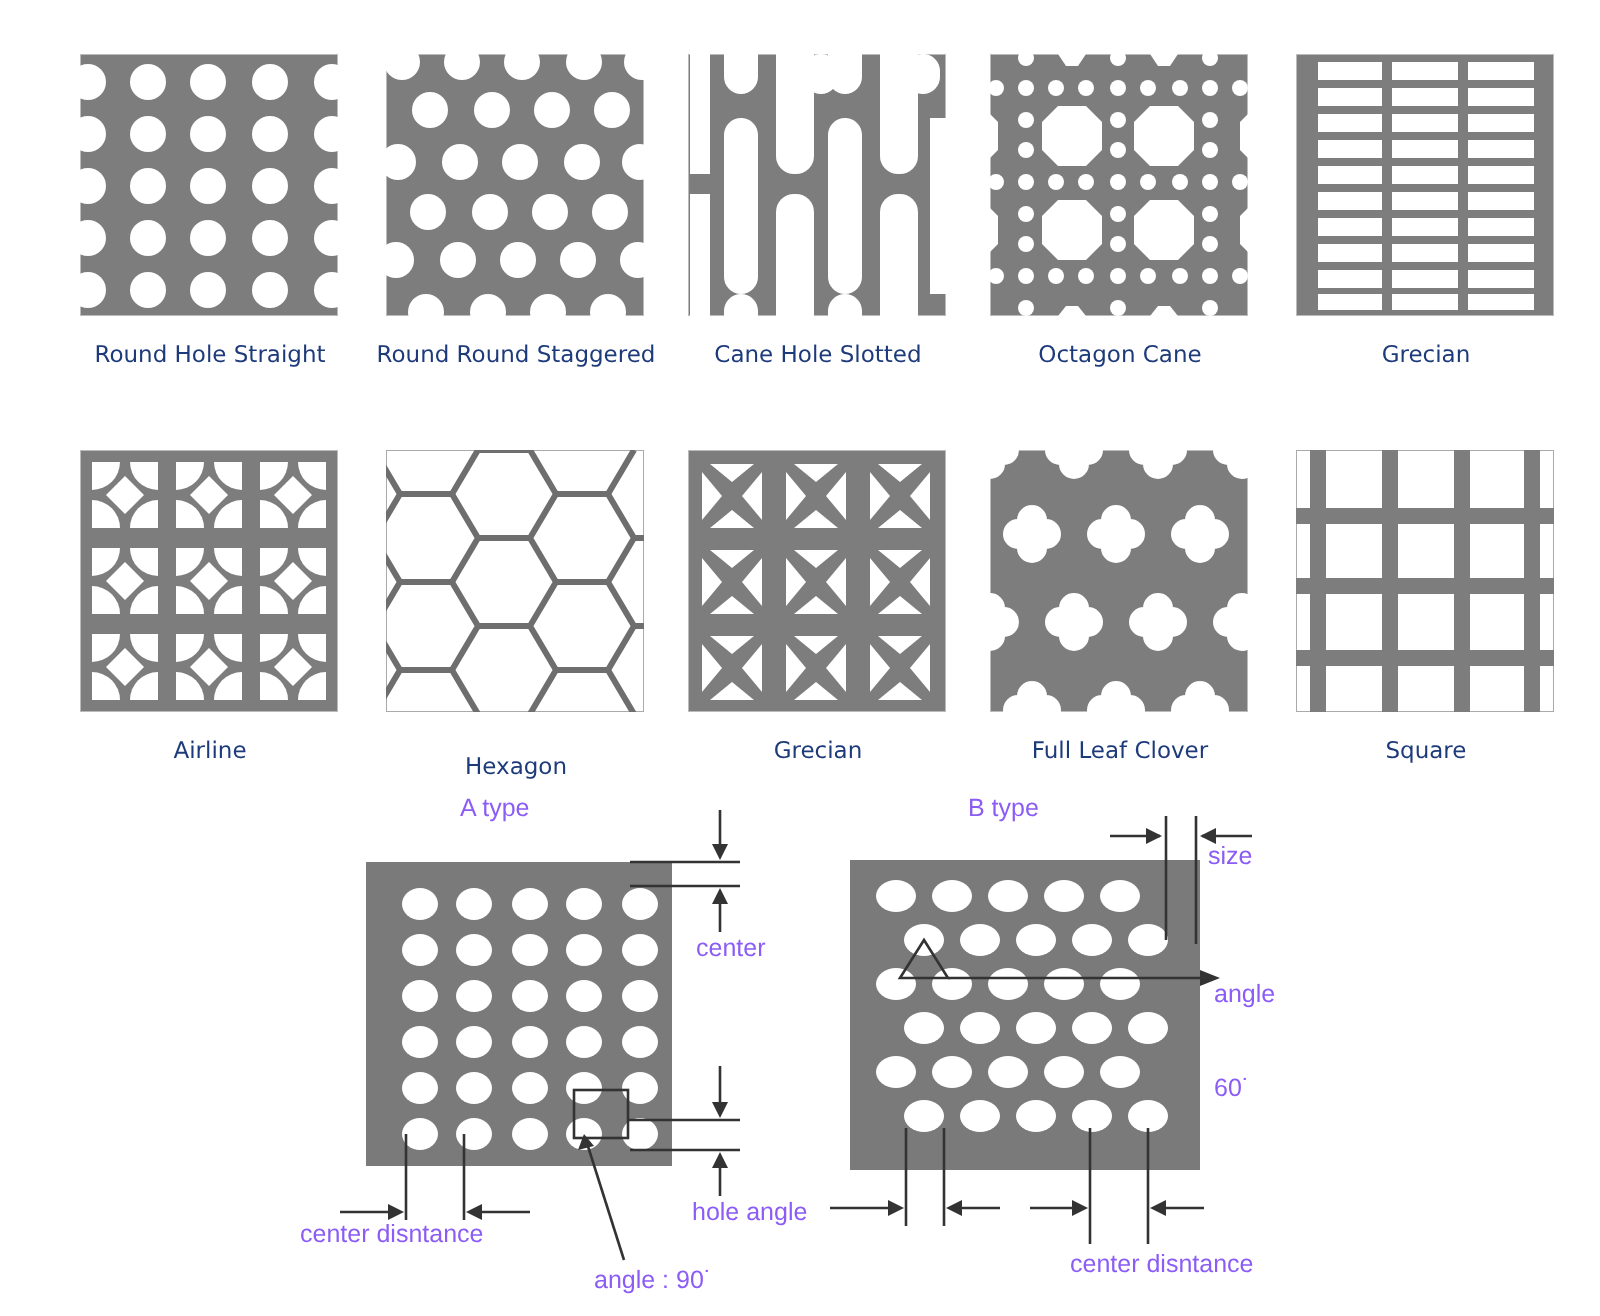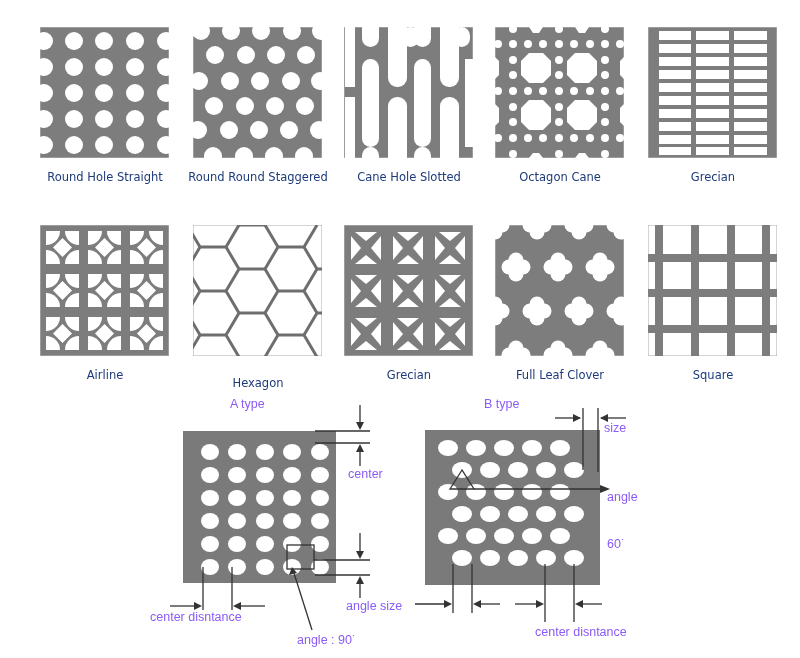--- a/index.html
+++ b/index.html
@@ -395,21 +395,21 @@
     <polygon points="216,22 224,22 220,30"></polygon>
     <polygon points="216,52 224,52 220,44"></polygon>
     <polygon points="216,151 224,151 220,159"></polygon>
     <polygon points="216,184 224,184 220,176"></polygon>
     <polygon points="54,202 54,210 62,206"></polygon>
     <polygon points="101,202 101,210 93,206"></polygon>
     <polygon points="149,175 157,173 152,167"></polygon>
   </g>
 </svg>
 <div class="lbl" style="left:348px;top:467px;">center</div>
-<div class="lbl" style="left:346px;top:599px;">angle size</div>
+<div class="lbl" style="left:346px;top:599px;">hole angle</div>
 <div class="lbl" style="left:150px;top:610px;">center disntance</div>
 <div class="lbl" style="left:297px;top:633px;text-align:right;">angle : 90˙</div>
 
 <div class="lbl" style="left:484px;top:397px;">B type</div>
 <svg class="diag" style="left:410px;top:400px;" width="250" height="250" viewBox="0 0 250 250">
   <rect x="15" y="30" width="175" height="155" fill="#7a7a7a"></rect>
   <g fill="#fff">
     <ellipse cx="38" cy="48" rx="10" ry="8"></ellipse>
       <ellipse cx="66" cy="48" rx="10" ry="8"></ellipse>
       <ellipse cx="94" cy="48" rx="10" ry="8"></ellipse>

